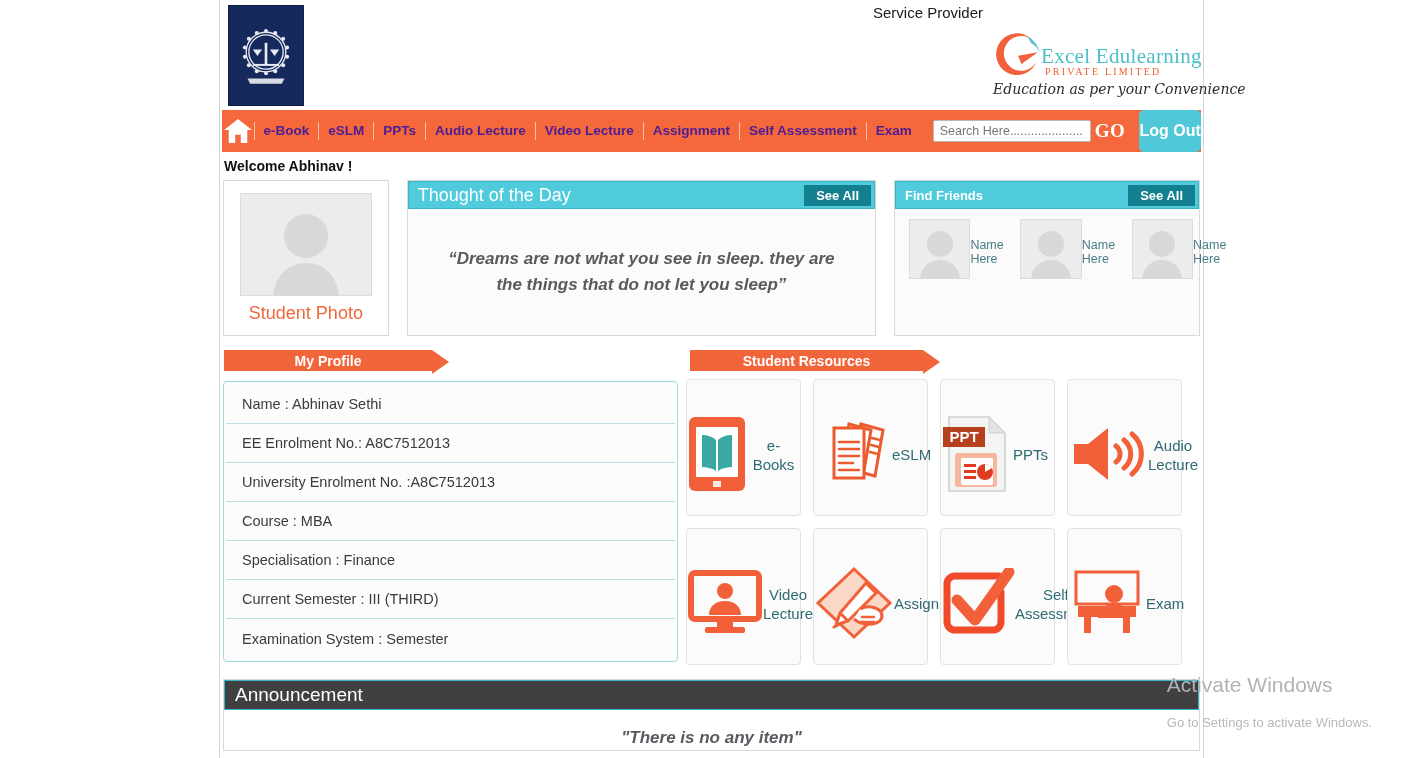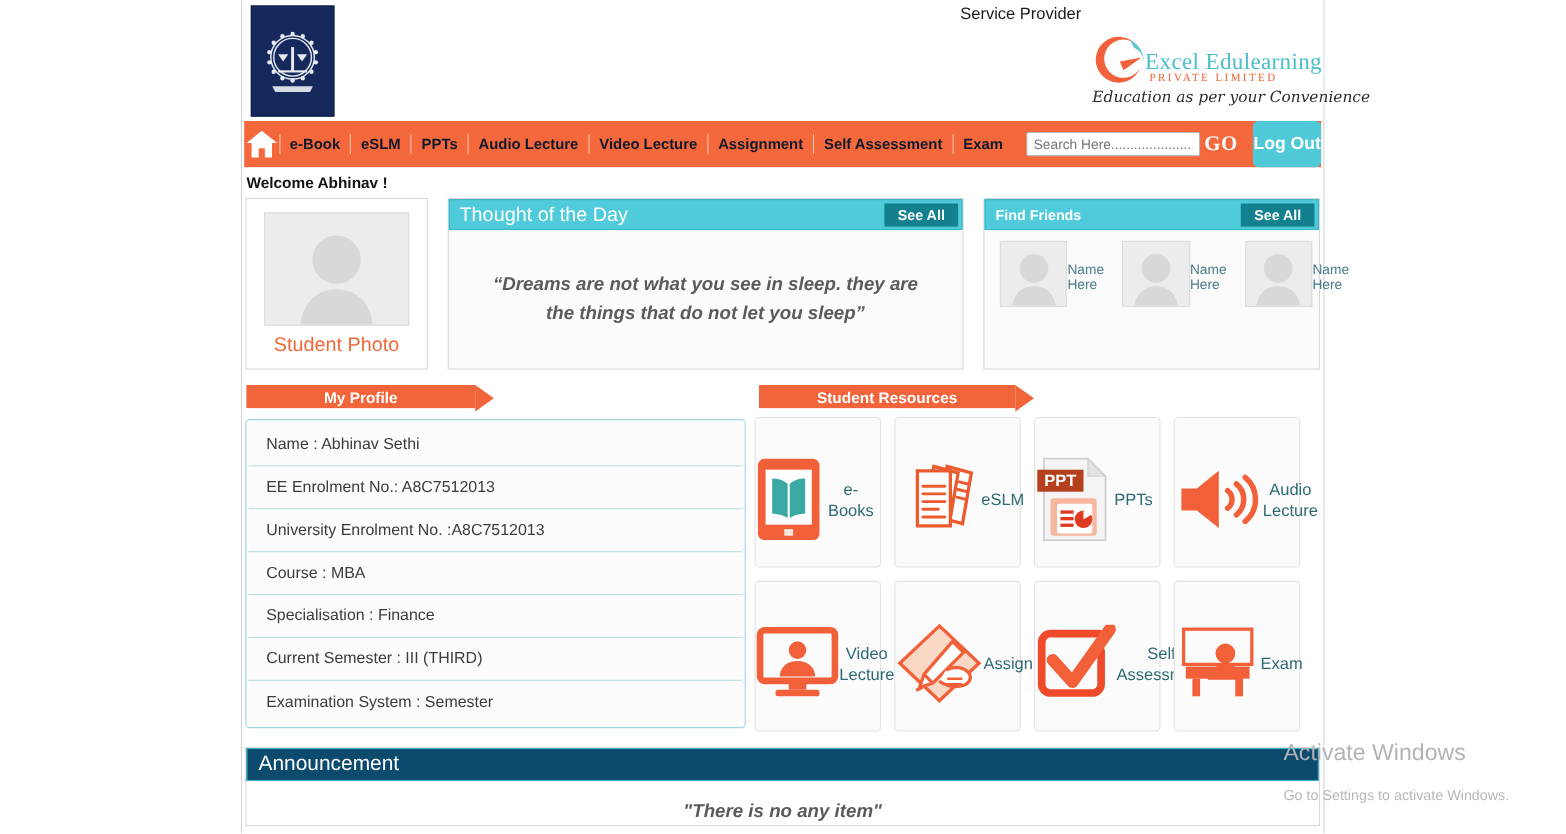--- a/index.html
+++ b/index.html
@@ -50,21 +50,21 @@
     color:#2b2b2b; white-space:nowrap;
   }
 
   
   .navbar {
     position: relative; height: 42px; margin: 0 2px;
     background: #f4683c; display: flex; align-items: center;
   }
   .home-btn { width: 50px; height: 42px; display:flex; align-items:center; justify-content:center; cursor:pointer; }
   .nav-item {
-    color: #0f172a; font-weight: bold; font-size: 13.5px;
+    color: #4c1d95; font-weight: bold; font-size: 13.5px;
     padding: 0 9px; white-space: nowrap; cursor: pointer;
     border-left: 1px solid #fbc0aa; line-height: 18px;
   }
   .nav-item.first { border-left: 1px solid #fbc0aa; }
   .search-wrap { display:flex; align-items:center; margin-left: 12px; }
   .search-input {
     width: 158px; height: 22px; border: 1px solid #b9b9b9; border-radius: 2px;
     background:#fff; font-size: 12.5px; color:#7b7b7b; padding: 0 6px;
     font-family:"Liberation Sans", sans-serif; outline:none;
   }
@@ -167,21 +167,21 @@
   .res-icon { height: 84px; display:flex; align-items:center; justify-content:center; }
   .res-label {
     font-size: 15px; color:#2e6a72; text-align:center; line-height: 19px;
     margin-top: 2px;
   }
 
   
   .announce-wrap { padding: 14px 3px 0; }
   .announce-card { border:1px solid #d9d9d9; background:#fff; }
   .announce-head {
-    background:#0c4a6e; border:1px solid #39b6c6; height: 30px;
+    background:#404040; border:1px solid #39b6c6; height: 30px;
     display:flex; align-items:center; padding-left: 10px;
   }
   .announce-head .title { color:#fff; font-size: 19px; }
   .announce-body {
     height: 40px; display:flex; align-items:flex-end; justify-content:center;
     padding-bottom: 2px;
   }
   .announce-text { font-size: 17px; font-weight:bold; font-style:italic; color:#59595f; }
 
   

